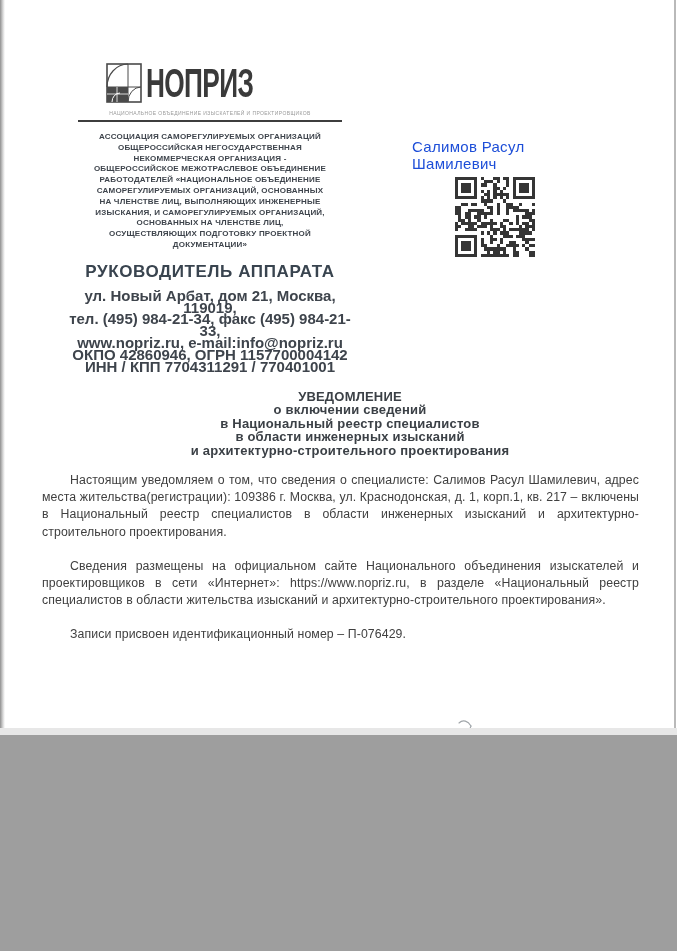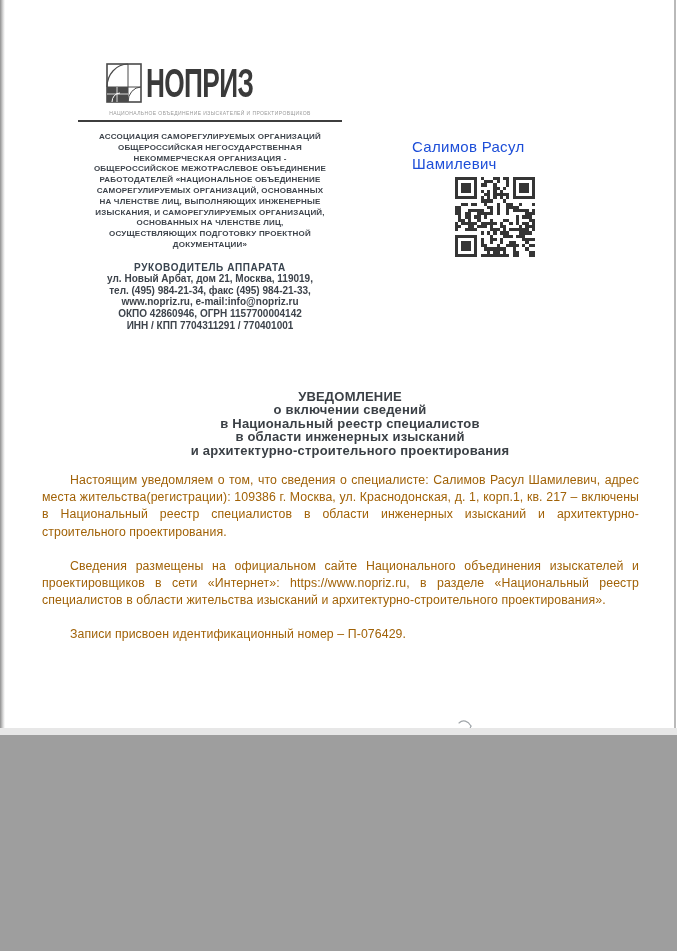--- a/index.html
+++ b/index.html
@@ -21,39 +21,39 @@
   .logo-row{display:flex;justify-content:center;align-items:flex-start;height:48px;}
   .logo-mark{width:37px;height:42px;margin-right:3px;flex:0 0 auto;}
   .logo-text{font-size:41px;font-weight:bold;color:#3a3a3a;line-height:42px;
     display:inline-block;transform:scaleX(.64);transform-origin:left center;
     letter-spacing:-1px;white-space:nowrap;}
   .logo-tagline{font-size:5px;color:#9a9a9a;letter-spacing:.4px;white-space:nowrap;
     overflow:hidden;margin:0 auto;width:230px;}
   .logo-rule{height:2px;background:#3d3d3d;width:264px;margin:4px auto 0 auto;}
   .org-name{margin-top:10px;font-size:8px;font-weight:bold;line-height:10.8px;
     letter-spacing:.2px;white-space:pre-line;color:#3e444c;text-align:center;}
-  .department{margin-top:11px;font-size:10px;font-weight:bold;letter-spacing:.6px;
+  .department{margin-top:11px;font-size:17px;font-weight:bold;letter-spacing:.6px;
     color:#39444f;}
-  .contacts{font-size:10px;font-weight:bold;line-height:11.8px;
+  .contacts{margin-top:8px;font-size:15px;font-weight:bold;line-height:11.8px;
     white-space:pre-line;color:#3e444c;}
 
   
   .addressee-name{position:absolute;left:412px;top:138px;width:190px;
     font-size:15px;color:#1d4ed8;letter-spacing:.3px;}
   .qr{position:absolute;left:455px;top:177px;width:80px;height:80px;}
 
   
   .doc-title{position:absolute;left:20px;top:390px;width:660px;text-align:center;
     font-size:13px;font-weight:bold;line-height:13.4px;color:#3b4046;
     white-space:pre-line;letter-spacing:.2px;}
 
   
   .body-text{position:absolute;left:42px;top:472px;width:597px;}
   .body-text p{margin:0 0 17px 0;text-align:justify;text-indent:28px;
-    font-size:12.3px;line-height:17.2px;color:#a16207;letter-spacing:.1px;}
+    font-size:12.3px;line-height:17.2px;color:#404040;letter-spacing:.1px;}
 
   
   .sig-draw{position:absolute;left:298px;top:706px;width:188px;height:108px;}
   .sig-name{position:absolute;left:505px;top:745px;font-size:12.5px;color:#c2410c;
     letter-spacing:.3px;}
 </style>
 </head>
 <body>
 
 <div class="page">

